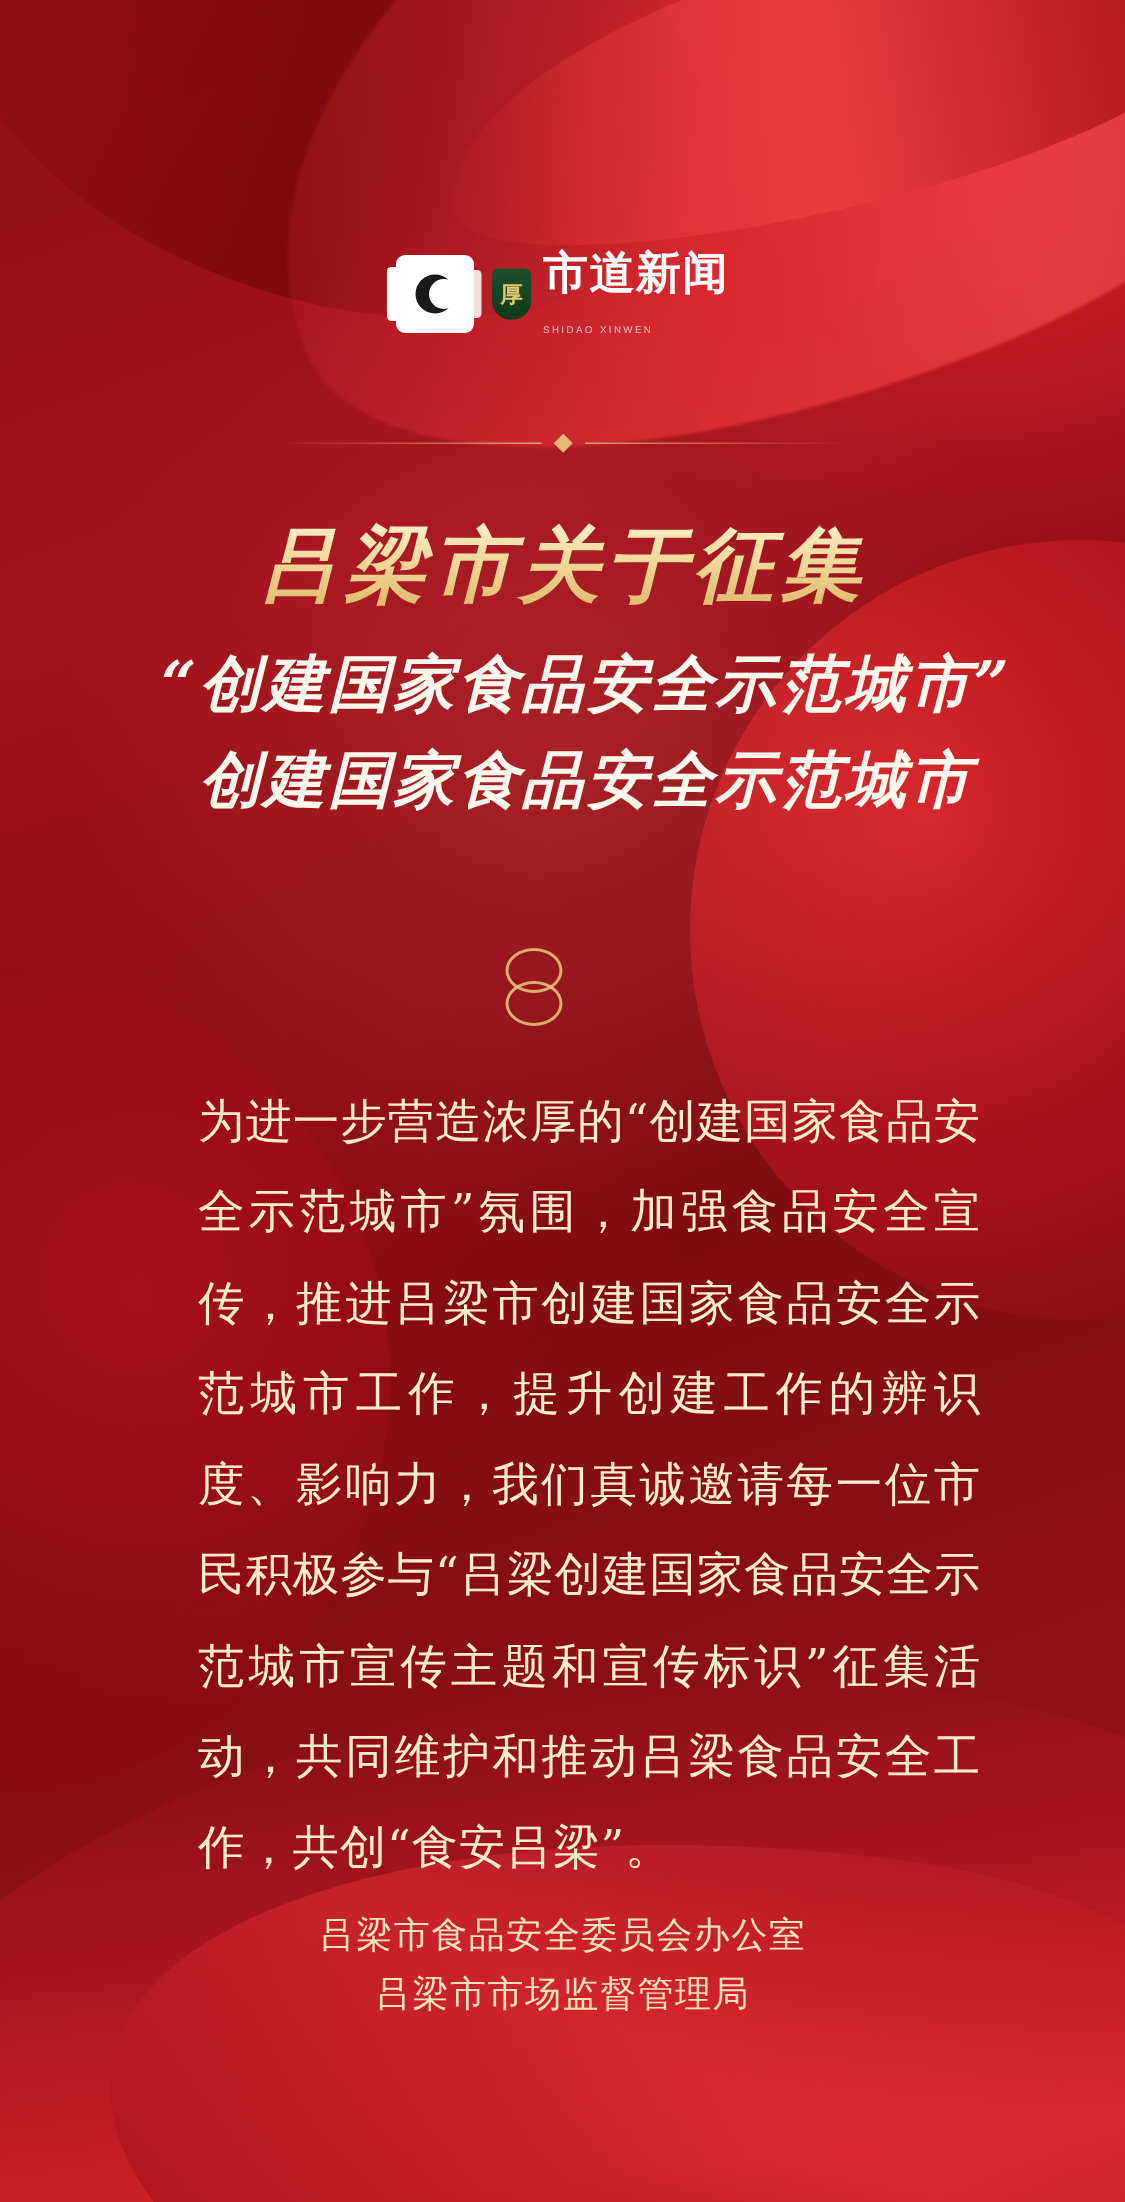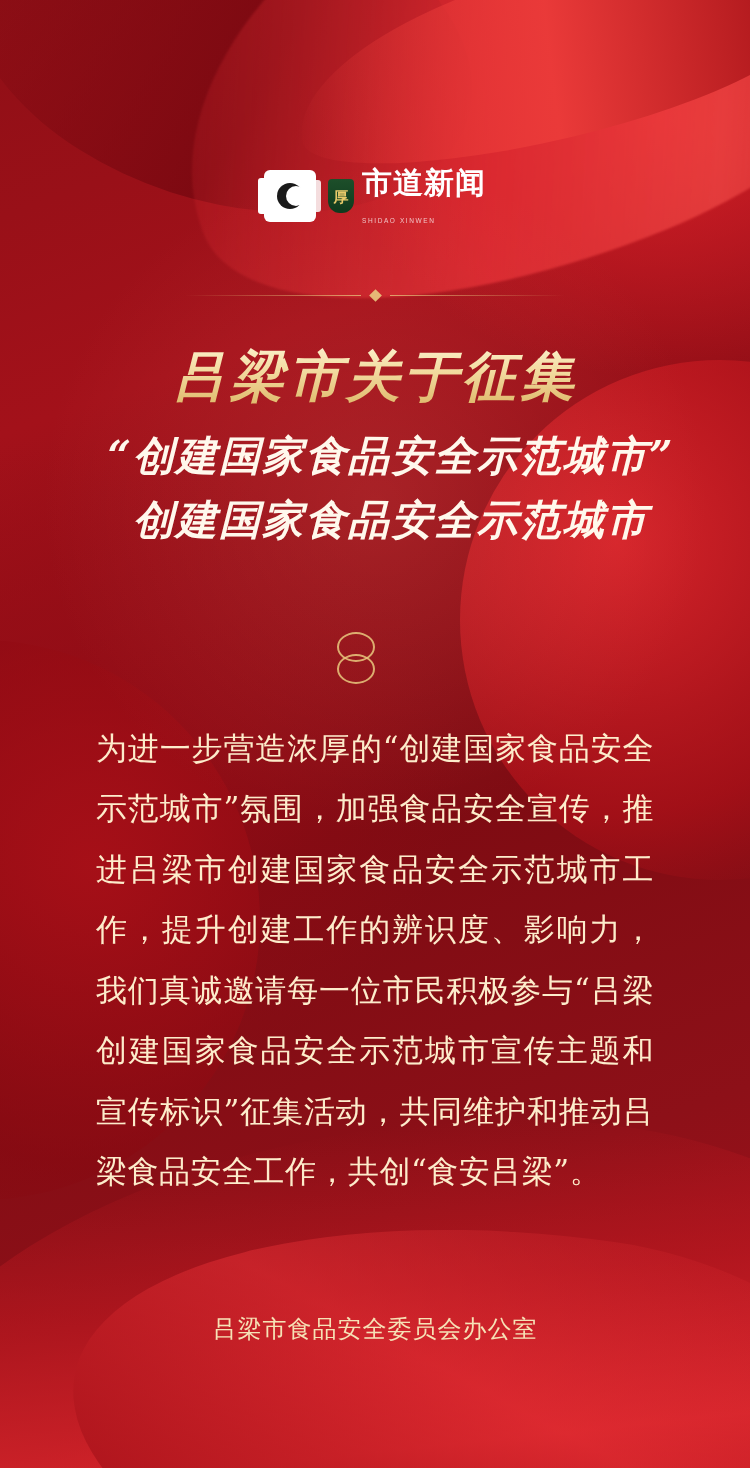--- a/index.html
+++ b/index.html
@@ -193,20 +193,21 @@
     position:absolute; top:718px; left:96px; right:96px;
   }
   .body-text {
     font-family:"DejaVu Serif", serif;
     font-size:31px;
     line-height:1.95;
     color:#fdeccb;
     text-align:justify;
     text-justify:inter-ideograph;
     letter-spacing:0.5px;
+    margin-left:36px;
   }
 
   
   .signature {
     position:absolute; bottom:118px; left:0; right:0;
     text-align:center;
   }
   .signature .line {
     font-family:"DejaVu Serif", serif;
     font-size:24px;
@@ -264,16 +265,17 @@
       <div class="ring r1"></div>
       <div class="ring r2"></div>
     </div>
 
     <div class="body-block">
       <p class="body-text">为进一步营造浓厚的“创建国家食品安全示范城市”氛围，加强食品安全宣传，推进吕梁市创建国家食品安全示范城市工作，提升创建工作的辨识度、影响力，我们真诚邀请每一位市民积极参与“吕梁创建国家食品安全示范城市宣传主题和宣传标识”征集活动，共同维护和推动吕梁食品安全工作，共创“食安吕梁”。</p>
     </div>
 
     <div class="signature">
       <div class="line">吕梁市食品安全委员会办公室</div>
+      <div class="line">吕梁市市场监督管理局</div>
     </div>
 
   </div>
 </div>
 
 </body></html>

